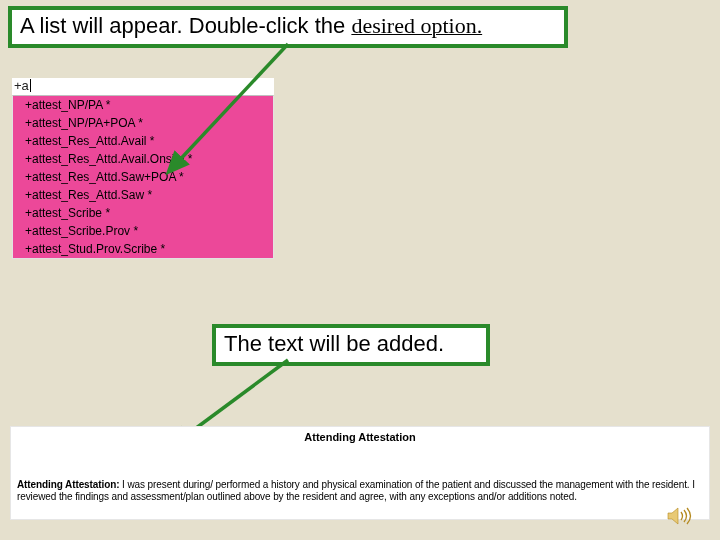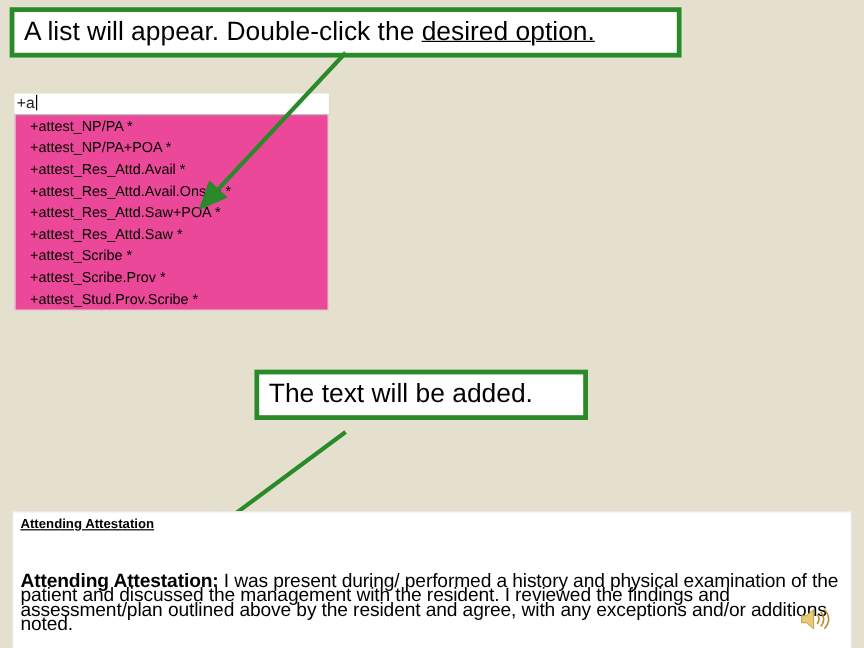--- a/index.html
+++ b/index.html
@@ -28,24 +28,25 @@
     box-sizing: border-box;
   }
   .callout-top {
     left: 8px;
     top: 6px;
     width: 560px;
   }
   .callout-top .underline {
     text-decoration: underline;
     text-decoration-thickness: 1px;
+    font-family: Liberation Serif, serif;
   }
   .callout-mid {
     left: 212px;
-    top: 308px;
+    top: 324px;
     width: 278px;
     text-align: left;
     white-space: nowrap;
   }
   
   .ac-panel {
     position: absolute;
     left: 12px;
     top: 78px;
     width: 262px;
@@ -90,26 +91,26 @@
     background: #fff;
     border: 1px solid #e6e6e6;
     padding: 4px 6px 16px 6px;
     box-sizing: border-box;
     font-family: Arial, "Helvetica Neue", sans-serif;
     filter: blur(0.35px);
   }
   .attest-heading {
     font-size: 11px;
     font-weight: bold;
-    text-decoration: underline;
     color: #000;
     margin-bottom: 4px;
+    text-align: center;
   }
   .attest-body {
-    font-size: 16px;
+    font-size: 10px;
     line-height: 12px;
     color: #000;
     letter-spacing: -0.1px;
     margin-top: 36px;
   }
   .attest-body b {
     font-weight: bold;
   }
   
   .sound-icon {

